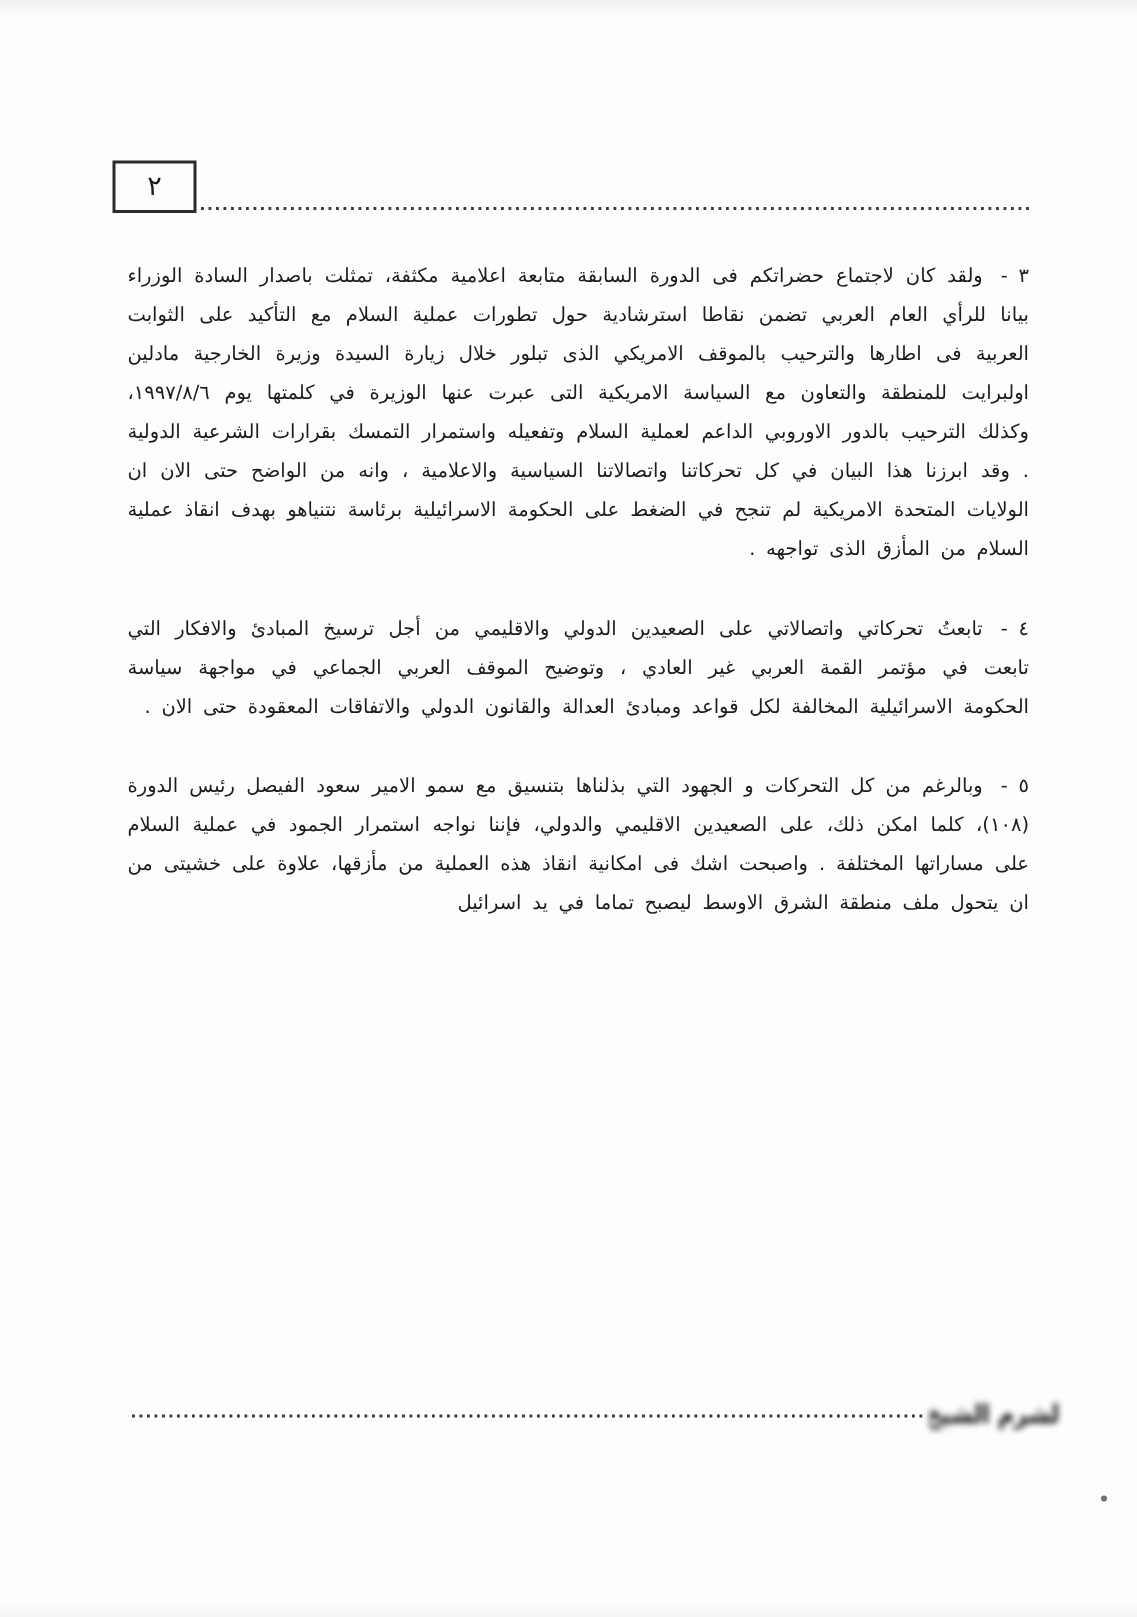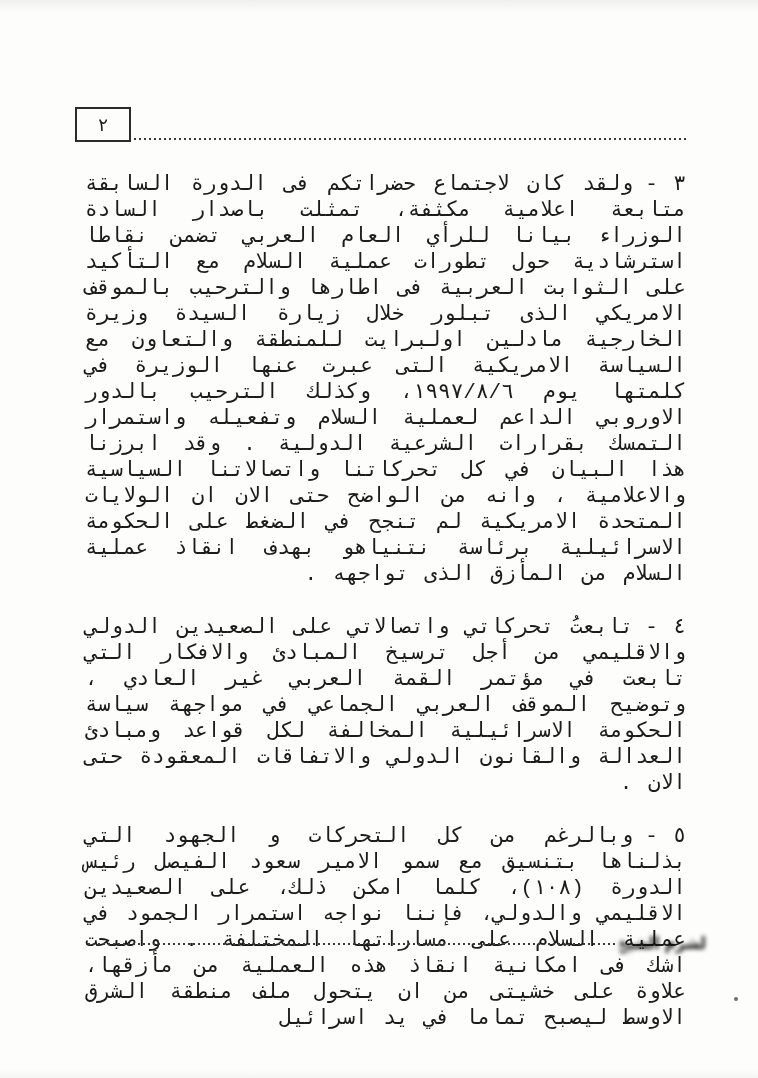--- a/index.html
+++ b/index.html
@@ -65,26 +65,25 @@
   
   .body-text {
     position: absolute;
     top: 172px;
     right: 72px;
     left: 85px;
     direction: rtl;
   }
   .para {
     margin: 0 0 27px 0;
-    font-size: 21px;
+    font-size: 13px;
     line-height: 26px;
     text-align: justify;
     text-justify: inter-word;
     word-spacing: 3px;
-    font-family: Liberation Mono, monospace;
   }
   .para .marker {
     display: inline-block;
     margin-left: 12px;
     white-space: nowrap;
   }
 
   
   .footer {
     position: absolute;

